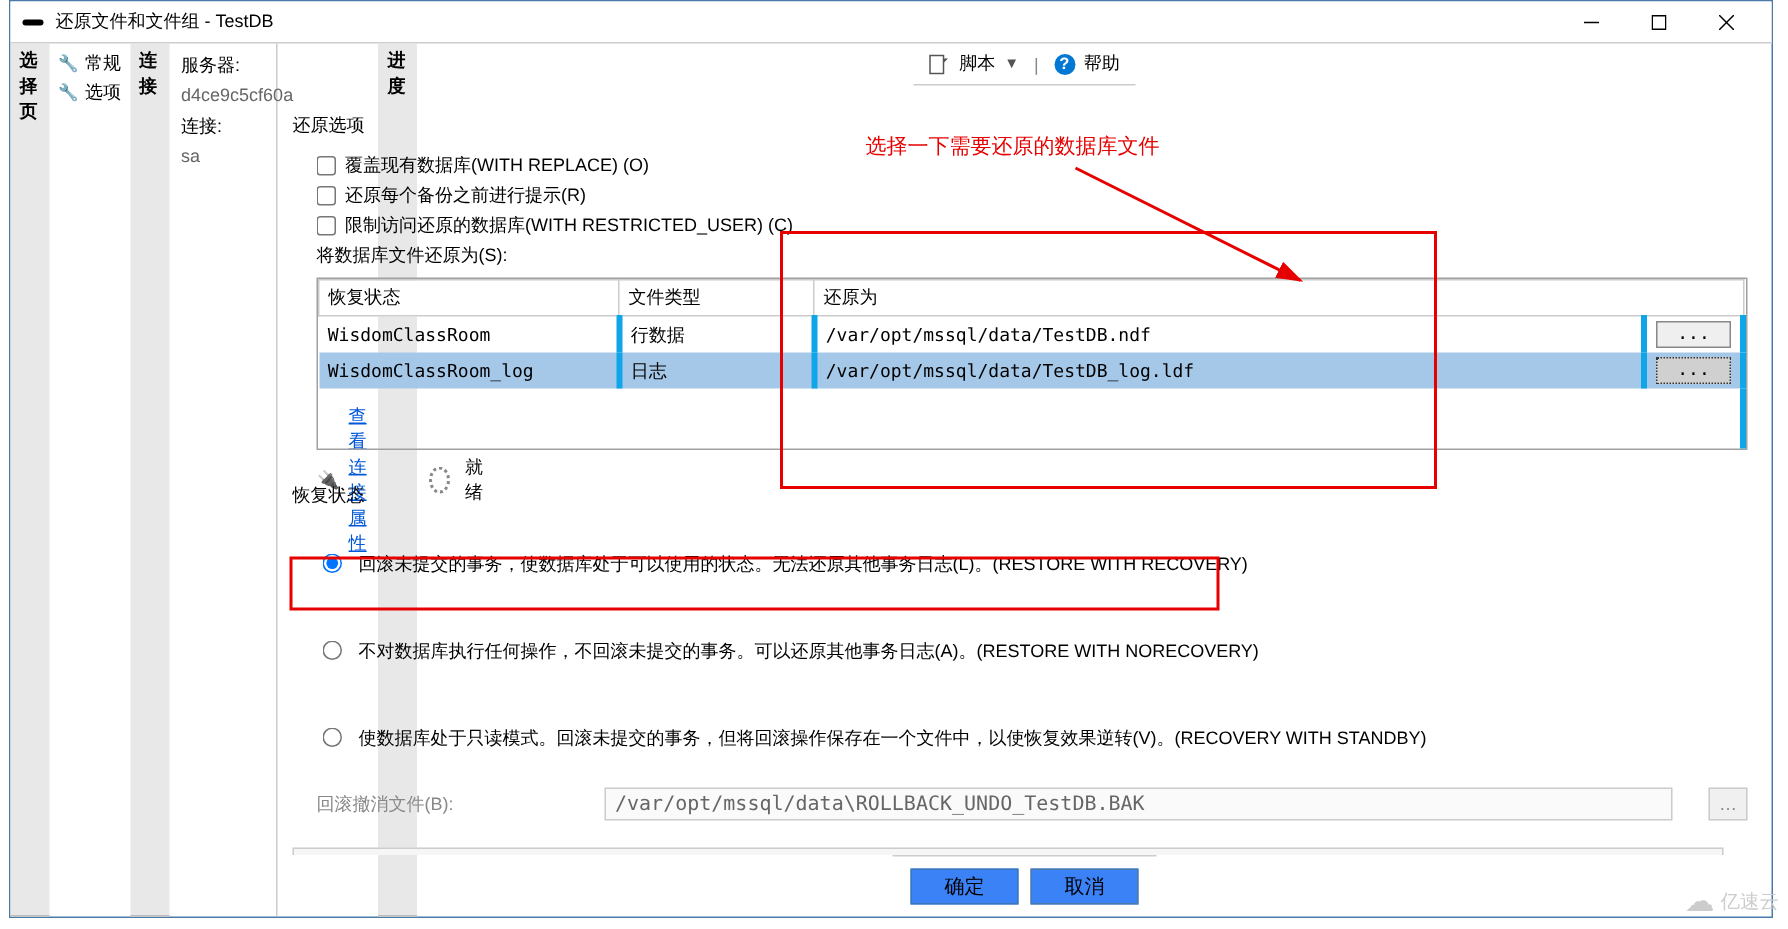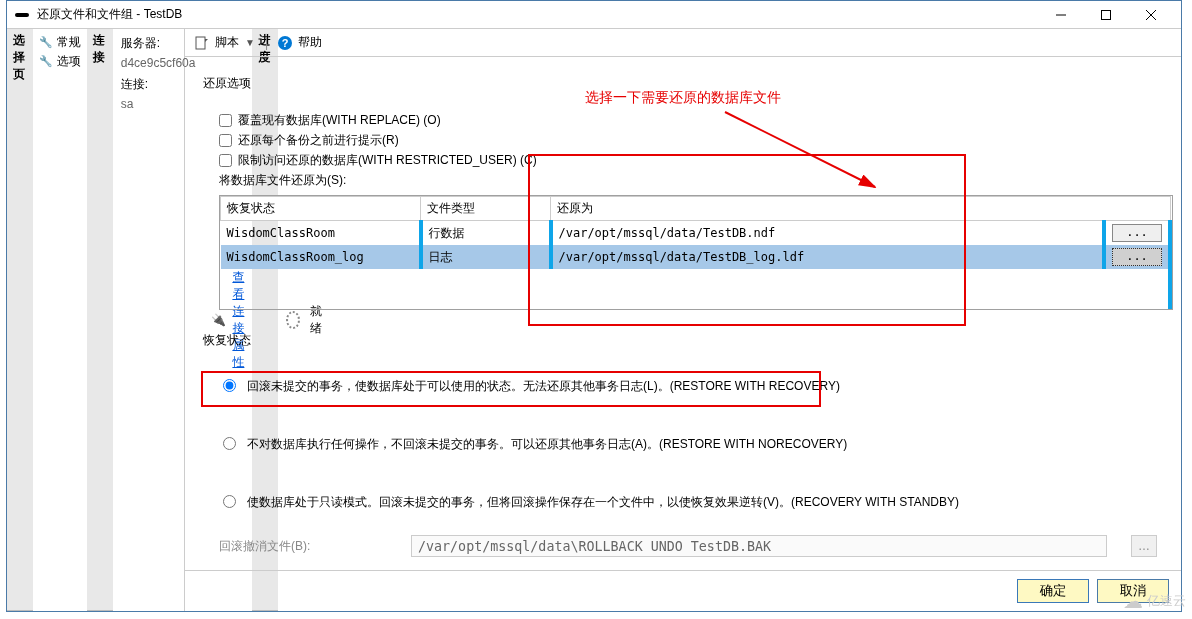--- a/index.html
+++ b/index.html
@@ -24,30 +24,30 @@
 .side-item .wrench-icon { font-size: 11px; color: #555; }
 .conn-block { padding: 4px 8px; line-height: 1.7; }
 .conn-label { color: #000; }
 .conn-value { color: #666; font-family: "Segoe UI", Arial, sans-serif; }
 .link-row { display: flex; align-items: center; gap: 6px; padding: 4px 8px; }
 .link-a { color: #0057d8; text-decoration: underline; cursor: pointer; }
 .link-icon { color: #555; }
 .progress-block { padding: 6px 8px; display: flex; align-items: center; gap: 10px; }
 .spinner-icon { width: 18px; height: 18px; border: 2px dotted #888; border-radius: 50%; display: inline-block; }
 
-.main { flex: 1; display: flex; flex-direction: column; min-width: 0; }
+.main { flex: 1; display: flex; flex-direction: column; min-width: 0; align-items: center; }
 .toolbar { height: 28px; border-bottom: 1px solid #ccc; display: flex; align-items: center; padding: 0 10px; gap: 6px; }
 .toolbar .script-icon { width: 14px; height: 14px; display: inline-block; color: #555; }
 .toolbar-label { color: #000; }
 .toolbar-arrow { font-size: 10px; color: #555; }
 .toolbar-sep { color: #888; margin: 0 4px; }
 .help-icon { width: 14px; height: 14px; border-radius: 50%; background: #0078d4; color: #fff; display: inline-flex; align-items: center; justify-content: center; font-size: 11px; font-weight: bold; }
 
 .content { flex: 1; padding: 18px 24px 0 18px; overflow: hidden; position: relative; }
-.section-title { color: #000; margin-bottom: 20px; }
+.section-title { color: #000; margin-bottom: 10px; }
 .chk-row { display: flex; align-items: center; gap: 6px; margin: 3px 0 3px 16px; }
 .chk-row input[type=checkbox] { width: 13px; height: 13px; }
 .label-row { margin: 3px 0 6px 16px; }
 
 .file-table-wrap { margin-left: 16px; border: 1px solid #a0a0a0; width: 954px; }
 .file-table { width: 100%; border-collapse: collapse; font-family: SimSun, "Microsoft YaHei", monospace; }
 .file-table th { text-align: left; font-weight: normal; padding: 3px 6px; border: 1px solid #ccc; background: #fff; height: 24px; }
 .file-table td { padding: 3px 6px; border-right: 4px solid #0ea5e9; height: 22px; font-family: monospace; }
 .file-table tr.selected td { background: #a6c8e8; }
 .browse-btn { width: 50px; height: 18px; border: 1px solid #888; background: #efefef; text-align: center; cursor: pointer; display: inline-block; font-family: monospace; line-height: 14px;}
@@ -64,21 +64,21 @@
 .annot-arrow { position: absolute; pointer-events: none; }
 
 .rollback-row { display: flex; align-items: center; margin: 18px 0 0 16px; gap: 22px; }
 .rollback-label { width: 170px; color: #888; }
 .rollback-input { flex: 1; max-width: 720px; height: 22px; border: 1px solid #ccc; padding: 2px 6px; color: #666; background: #fafafa; font-family: monospace; }
 .rollback-browse { width: 26px; height: 22px; border: 1px solid #ccc; background: #f0f0f0; display: flex; align-items: center; justify-content: center; color: #888; margin-left: 2px;}
 
 .info-bar { margin: 18px 0 0 0; border: 1px solid #ccc; background: #f6f6f6; padding: 8px 10px; display: flex; align-items: center; gap: 10px; width: 954px;}
 
 .footer { border-top: 1px solid #ccc; padding: 8px 12px; display: flex; justify-content: flex-end; gap: 8px; }
-.btn { min-width: 72px; height: 24px; border: 1px solid #4a7aa8; background: #fef9c3; cursor: pointer; }
+.btn { min-width: 72px; height: 24px; border: 1px solid #4a7aa8; background: #3b82f6; cursor: pointer; }
 .btn.primary { border: 1px solid #3a78b8; }
 
 .watermark { position: absolute; right: 6px; bottom: 6px; color: #ccc; font-size: 13px; display: flex; align-items: center; gap: 4px; pointer-events: none; }
 .watermark .cloud { font-size: 20px; }
 </style>
 </head>
 <body>
 
 <div class="window">
 

